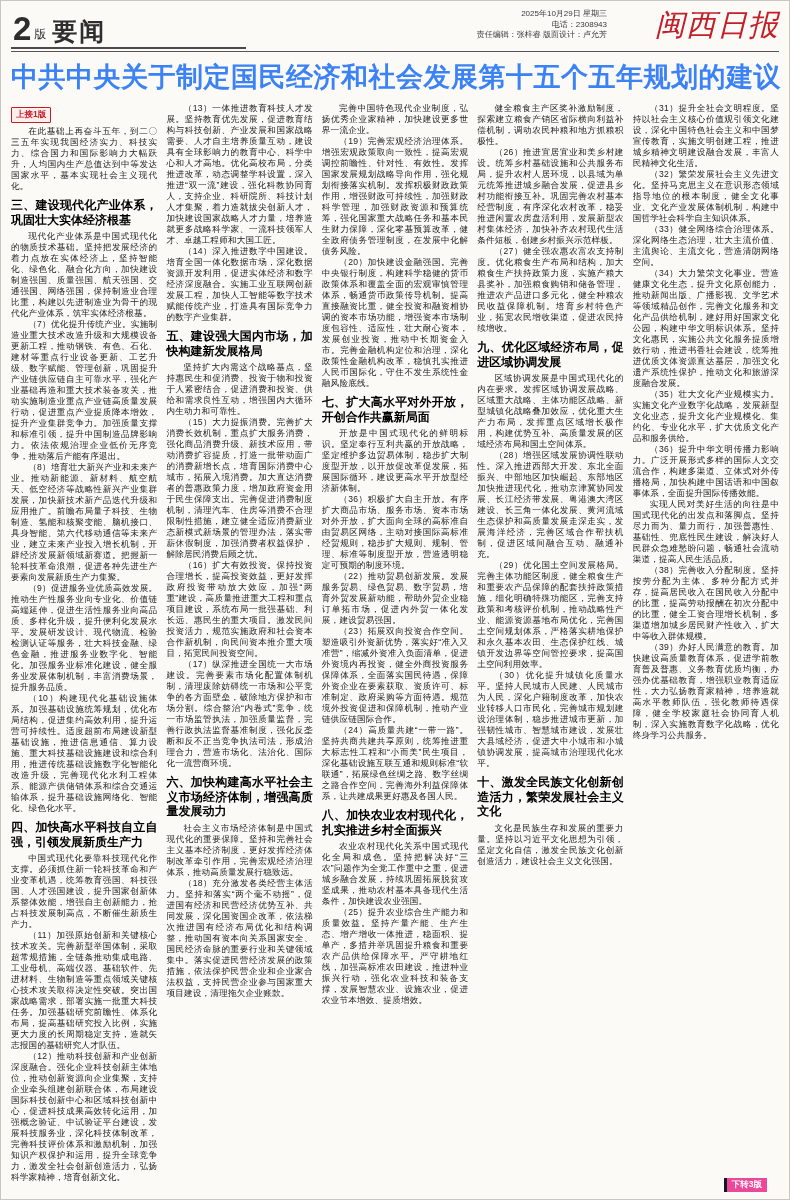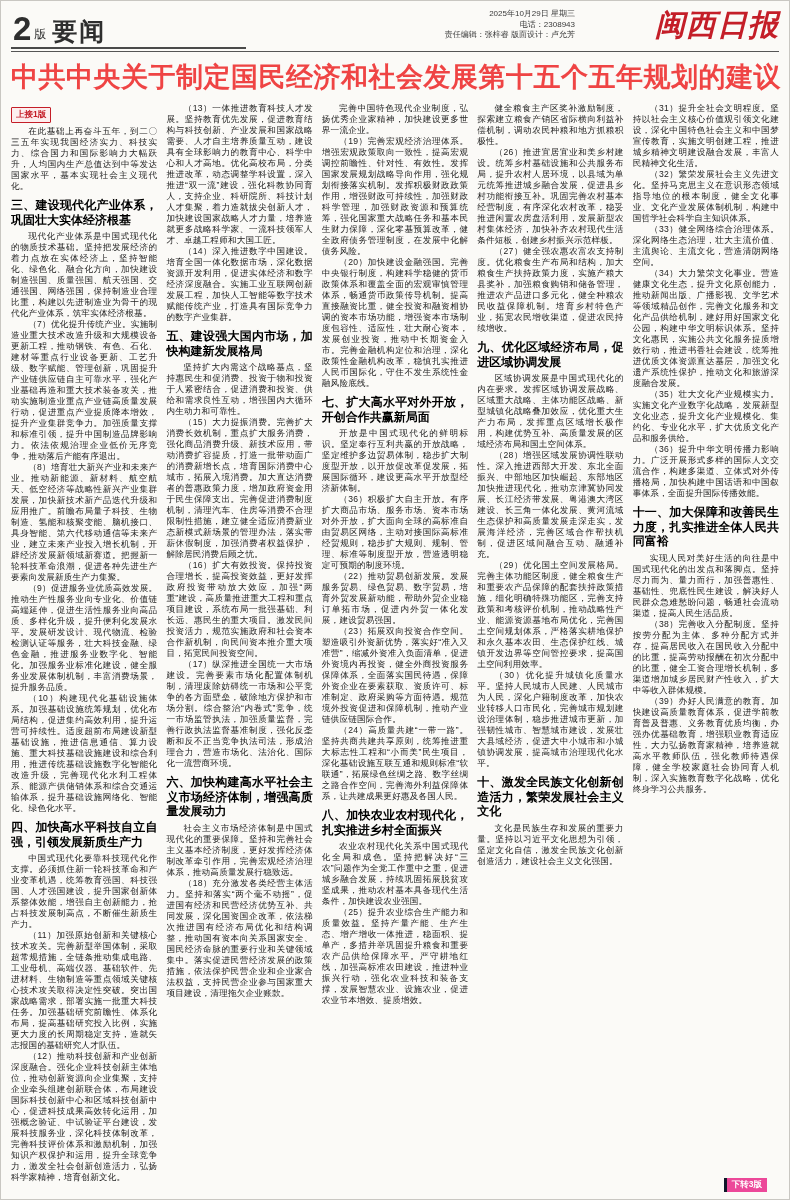--- a/index.html
+++ b/index.html
@@ -8,26 +8,26 @@
         font-family:"Liberation Sans",sans-serif;color:#1b1b1b;}
   
   .header{position:absolute;top:6px;left:10px;right:10px;height:42px;}
   .hleft{position:absolute;left:0;bottom:0;display:flex;align-items:flex-end;
          border-bottom:2px solid #4a4a4a;padding:0 140px 3px 2px;}
   .pageno{font-size:33px;font-weight:bold;line-height:30px;color:#2e2e2e;}
   .pagelab{font-size:12px;margin:0 6px 1px 3px;color:#2e2e2e;}
   .secname{font-size:25px;font-weight:900;letter-spacing:2px;line-height:26px;color:#2e2e2e;}
   .hright{position:absolute;right:0;top:2px;display:flex;align-items:center;gap:40px;}
   .meta{text-align:right;font-size:8px;line-height:10.5px;color:#3a3a3a;margin-right:8px;}
-  .masthead{font-size:30px;font-weight:700;font-style:italic;letter-spacing:1px;
-            font-family:"Liberation Serif",serif;color:#c41e28;line-height:32px;margin-left:32px;}
+  .masthead{font-size:30px;font-weight:400;font-style:italic;letter-spacing:1px;
+            font-family:"Liberation Serif",serif;color:#c41e28;line-height:32px;}
   .toprule{position:absolute;top:50px;left:10px;right:10px;height:0;border-top:1.5px solid #555;}
   
   .headline{position:absolute;top:58px;left:10px;right:10px;text-align:center;
-            font-size:27px;font-weight:900;letter-spacing:0.5px;color:#ef4444;
+            font-size:27px;font-weight:900;letter-spacing:0.5px;color:#3b82f6;
             font-family:"Liberation Sans",sans-serif;white-space:nowrap;}
   
   .bodywrap{position:absolute;top:102px;left:10px;right:10px;bottom:6px;
             display:flex;gap:9px;}
   .col{flex:1 1 0;overflow:hidden;position:relative;text-align:justify;}
   .col p{margin:0;text-indent:2em;font-size:8.6px;line-height:11px;
          letter-spacing:0.2px;color:#1c1c1c;}
   .sec-h{font-weight:900;font-size:12px;line-height:14.5px;margin:6px 0 4px;
          color:#000;text-align:justify;}
   .tag-prev{display:inline-block;border:1px solid #c41e28;color:#c41e28;
@@ -113,21 +113,20 @@
         <div class="sec-h">十、激发全民族文化创新创造活力，繁荣发展社会主义文化</div>
         <p>文化是民族生存和发展的重要力量。坚持以习近平文化思想为引领，坚定文化自信，激发全民族文化创新创造活力，建设社会主义文化强国。</p>
       </div>
     <div class="col">
       <p>（31）提升全社会文明程度。坚持以社会主义核心价值观引领文化建设，深化中国特色社会主义和中国梦宣传教育，实施文明创建工程，推进城乡精神文明建设融合发展，丰富人民精神文化生活。</p>
         <p>（32）繁荣发展社会主义先进文化。坚持马克思主义在意识形态领域指导地位的根本制度，健全文化事业、文化产业发展体制机制，构建中国哲学社会科学自主知识体系。</p>
         <p>（33）健全网络综合治理体系。深化网络生态治理，壮大主流价值、主流舆论、主流文化，营造清朗网络空间。</p>
         <p>（34）大力繁荣文化事业。营造健康文化生态，提升文化原创能力，推动新闻出版、广播影视、文学艺术等领域精品创作，完善文化服务和文化产品供给机制，建好用好国家文化公园，构建中华文明标识体系。坚持文化惠民，实施公共文化服务提质增效行动，推进书香社会建设，统筹推进优质文体资源直达基层，加强文化遗产系统性保护，推动文化和旅游深度融合发展。</p>
         <p>（35）壮大文化产业规模实力。实施文化产业数字化战略，发展新型文化业态，提升文化产业规模化、集约化、专业化水平，扩大优质文化产品和服务供给。</p>
         <p>（36）提升中华文明传播力影响力。广泛开展形式多样的国际人文交流合作，构建多渠道、立体式对外传播格局，加快构建中国话语和中国叙事体系，全面提升国际传播效能。</p>
-        <div class="sec-h">十一、加大保障和改善民生力度，扎实推进全体人民共同富裕</div>
         <p>实现人民对美好生活的向往是中国式现代化的出发点和落脚点。坚持尽力而为、量力而行，加强普惠性、基础性、兜底性民生建设，解决好人民群众急难愁盼问题，畅通社会流动渠道，提高人民生活品质。</p>
         <p>（38）完善收入分配制度。坚持按劳分配为主体、多种分配方式并存，提高居民收入在国民收入分配中的比重，提高劳动报酬在初次分配中的比重，健全工资合理增长机制，多渠道增加城乡居民财产性收入，扩大中等收入群体规模。</p>
         <p>（39）办好人民满意的教育。加快建设高质量教育体系，促进学前教育普及普惠、义务教育优质均衡，办强办优基础教育，增强职业教育适应性，大力弘扬教育家精神，培养造就高水平教师队伍，强化教师待遇保障，健全学校家庭社会协同育人机制，深入实施教育数字化战略，优化终身学习公共服务。</p>
         <span class="tag-next">下转3版</span>
     </div>
   </div>
 
 </div>
 
 </body></html>

